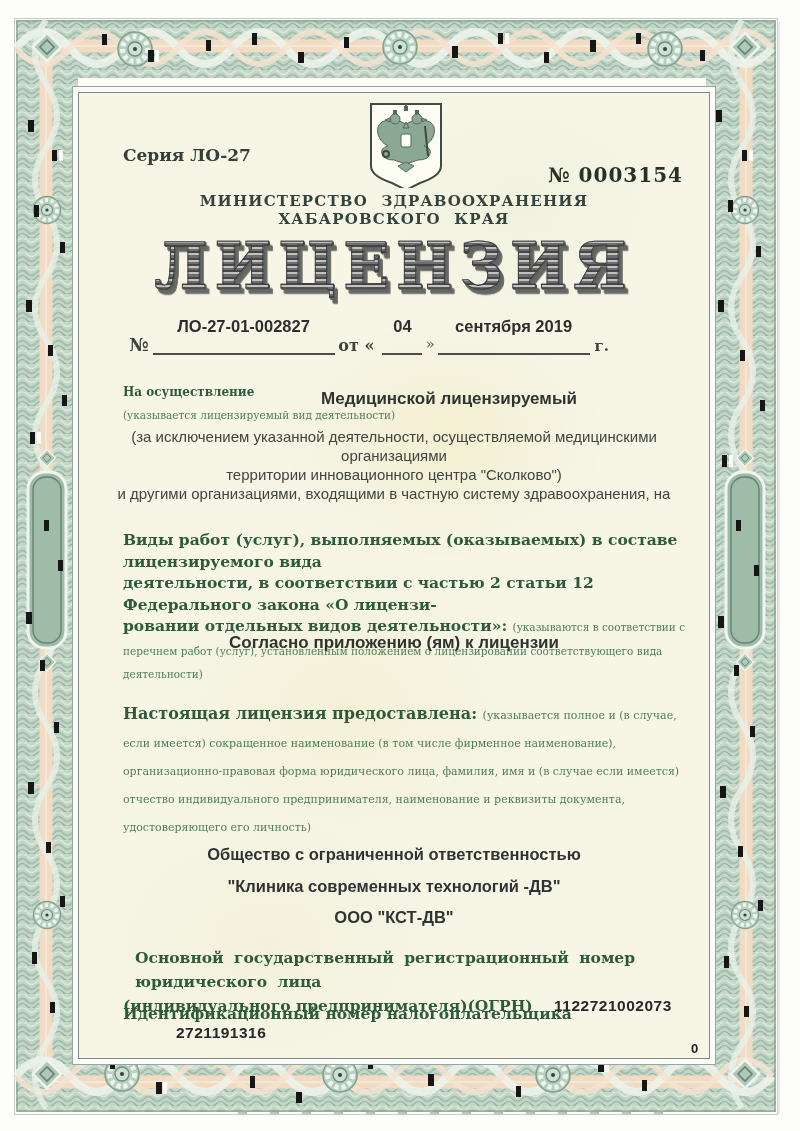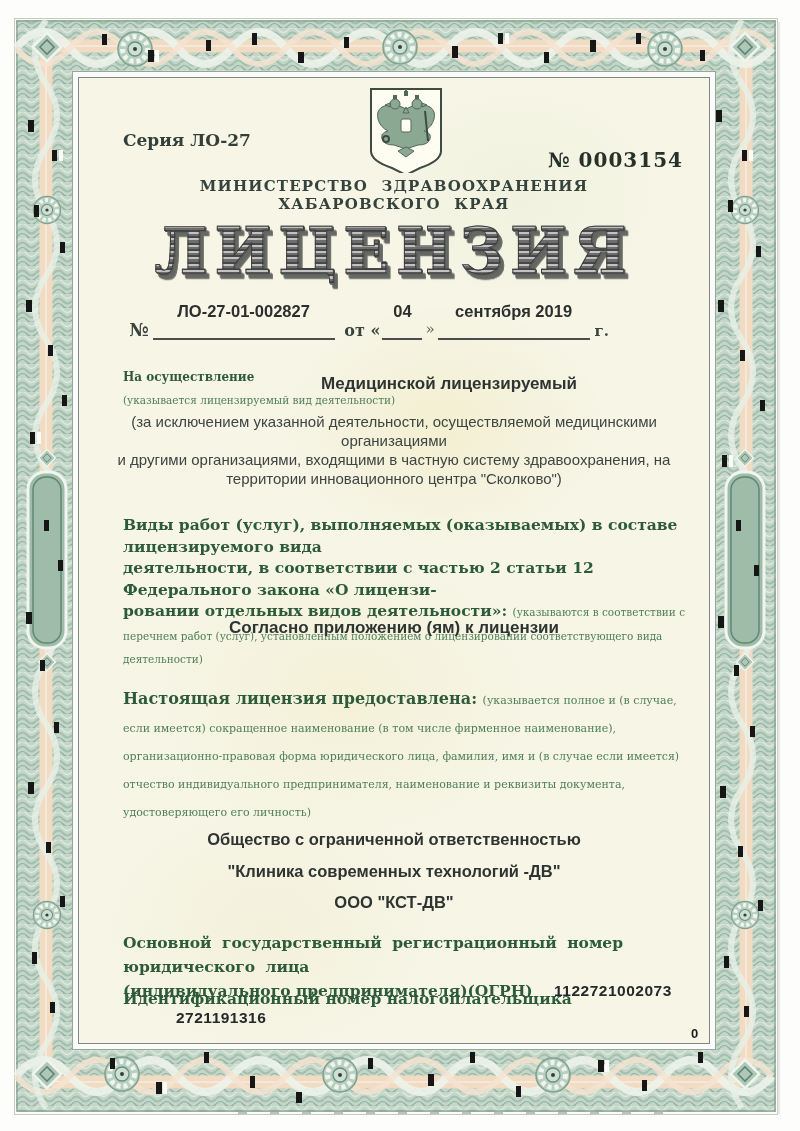--- a/index.html
+++ b/index.html
@@ -1,21 +1,21 @@
 <!DOCTYPE html>
 <html><head>
 <meta charset="utf-8">
 <style>
   html,body{margin:0;padding:0;background:#ffffff;}
   .page{position:relative;width:800px;height:1131px;background:#fdfdfc;overflow:hidden;
         font-family:"Liberation Sans",sans-serif;}
   .border-svg{position:absolute;inset:0;}
 
   
-  .content{position:absolute;left:78px;top:77px;width:630px;height:965px;
+  .content{position:absolute;left:78px;top:92px;width:630px;height:965px;
     background:
       radial-gradient(230px 170px at 58% 36%, rgba(236,226,160,.30), transparent 70%),
       radial-gradient(270px 210px at 42% 64%, rgba(238,230,172,.26), transparent 70%),
       radial-gradient(210px 160px at 70% 12%, rgba(224,234,204,.28), transparent 70%),
       radial-gradient(240px 180px at 30% 88%, rgba(233,228,180,.22), transparent 70%),
       #f6f5e6;
     border:1px solid #7d8a7e;
     box-shadow:0 0 0 5px rgba(255,255,255,.95), 0 0 0 6px #93a897;}
   .content *{position:absolute;}
 
@@ -37,21 +37,21 @@
     filter:drop-shadow(3px 4px 0 rgba(95,100,95,.75)) drop-shadow(1px 1px 0 rgba(45,45,45,.85));
     transform:scaleY(1.06);}
 
   .numline{left:44px;right:100px;top:236px;position:absolute;display:flex;align-items:flex-end;height:26px;}
   .numline>*{position:static;}
   .nosign{font-size:18px;font-weight:bold;color:#3a443c;margin:0 4px 0 6px;}
   .uline{border-bottom:2px solid #4c4c4c;text-align:center;font-weight:bold;color:#2c2f2d;
          font-size:16.5px;padding-bottom:17px;}
   .lic-num{width:182px;}
   .spacer{flex:1 1 auto;}
-  .ot{font-size:16px;font-weight:bold;color:#3a443c;margin-right:2px;}
+  .ot{font-size:16px;font-weight:bold;color:#3a443c;margin-right:8px;}
   .quote{font-size:15px;color:#5a5f5a;margin:0 3px;padding-bottom:2px;}
   .day{width:40px;}
   .month{width:152px;}
   .gdot{font-size:15px;font-weight:bold;color:#3a443c;margin-left:5px;}
 
   .act-label{left:44px;top:292px;font-size:12px;}
   .act-note{left:44px;top:316px;}
   .act-value{left:150px;right:40px;top:296px;text-align:center;font-size:17px;font-weight:bold;color:#2e3431;}
   .act-exc{left:12px;right:12px;top:334px;text-align:center;font-size:15px;color:#3f4542;line-height:19px;}
 
@@ -63,21 +63,21 @@
   .grantee{left:44px;right:20px;top:608px;font-size:16px;line-height:26px;}
   .grantee .green-note{position:static;font-size:11px;}
   .grantee span.hl{position:static;}
 
   .company{left:0;right:0;top:746px;text-align:center;font-size:16.5px;font-weight:bold;
            color:#2e3431;line-height:31.5px;}
   .company div{position:static;}
 
   .ogrn{left:44px;right:20px;top:853px;font-size:15.5px;line-height:24px;}
   .ogrn div{position:static;}
-  .ogrn .l1{word-spacing:5px;}
+  .ogrn .l1{word-spacing:5px;margin-left:12px;}
   .num-val{font-family:"Liberation Sans",sans-serif;font-weight:bold;color:#24292 6;color:#24292a;
            font-size:15.5px;letter-spacing:.5px;}
   .ogrn .num-val{margin-left:16px;}
   .inn{left:44px;right:20px;top:911px;font-size:15.5px;}
   .inn span{position:static;}
   .inn .num-val{margin-left:53px;}
 
   .zero-mark{left:612px;top:948px;font-size:13px;font-weight:bold;color:#1d1d1d;}
 
   .microtext{position:absolute;left:238px;top:1112px;width:430px;height:2px;opacity:.45;
@@ -295,22 +295,22 @@
       <span class="uline month">сентября 2019</span>
       <span class="gdot serif">г.</span>
     </div>
 
     <div class="act-label serif green-h">На осуществление</div>
     <div class="act-note green-note">(указывается лицензируемый вид деятельности)</div>
     <div class="act-value">Медицинской лицензируемый</div>
 
     <div class="act-exc">
       <div style="position:static;">(за исключением указанной деятельности, осуществляемой медицинскими организациями</div>
+      <div style="position:static;">территории инновационного центра "Сколково")</div>
       <div style="position:static;">и другими организациями, входящими в частную систему здравоохранения, на</div>
-      <div style="position:static;">территории инновационного центра "Сколково")</div>
     </div>
 
     <div class="works serif green-h">
       <span class="hl">Виды работ (услуг), выполняемых (оказываемых) в составе лицензируемого вида</span><br>
       <span class="hl">деятельности, в соответствии с частью 2 статьи 12 Федерального закона «О лицензи-</span><br>
       <span class="hl">ровании отдельных видов деятельности»:</span>
       <span class="green-note">(указываются в соответствии с перечнем работ (услуг), установленным положением о лицензировании соответствующего вида деятельности)</span>
     </div>
 
     <div class="soglasno">Согласно приложению (ям) к лицензии</div>

